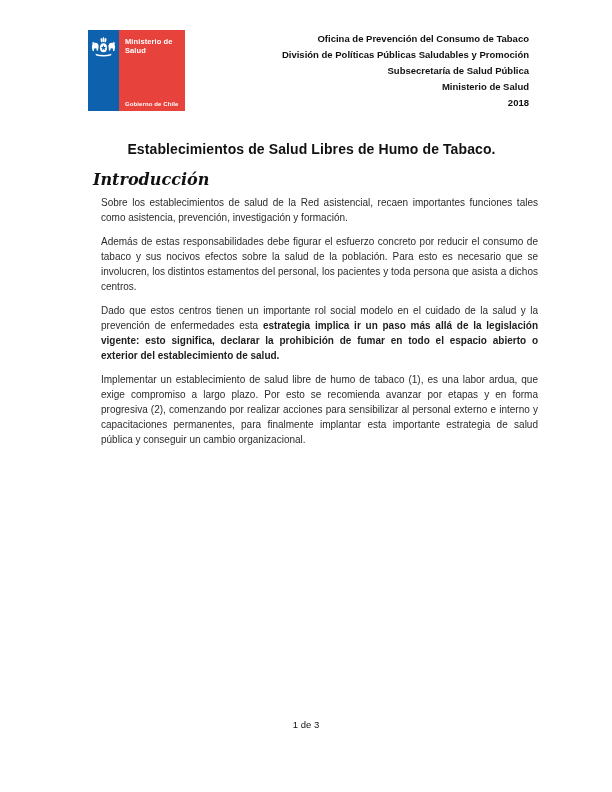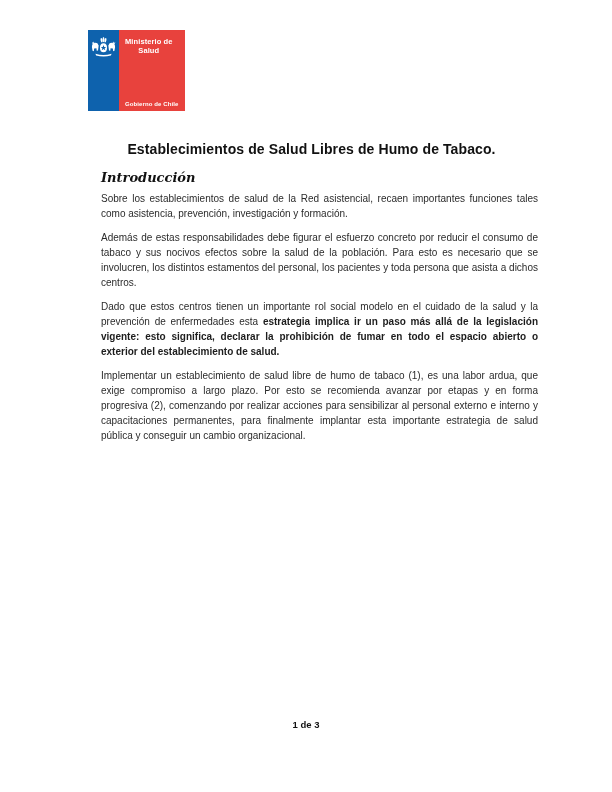--- a/index.html
+++ b/index.html
@@ -39,21 +39,20 @@
   }
   .logo-ministry {
     position: absolute;
     top: 8px;
     left: 6px;
     color: #ffffff;
     font-weight: bold;
     font-size: 7.5px;
     line-height: 8.5px;
     letter-spacing: 0.1px;
-    text-align: center;
   }
   .logo-gov {
     position: absolute;
     bottom: 4px;
     left: 6px;
     color: #ffffff;
     font-weight: bold;
     font-size: 6px;
     letter-spacing: 0.1px;
     white-space: nowrap;
@@ -87,46 +86,45 @@
   }
 
   
   .content {
     position: absolute;
     top: 170px;
     left: 85px;
     width: 453px;
   }
   .section-heading {
-    margin: 0 0 6px 16px;
+    margin: 0 0 6px 8px;
     font-family: "DejaVu Serif", "Liberation Serif", serif;
     font-style: italic;
     font-weight: bold;
-    font-size: 13px;
+    font-size: 16px;
     color: #111111;
   }
   .content p {
     margin: 0 0 9px 16px;
     font-size: 10px;
     line-height: 15px;
     text-align: justify;
     color: #2b2b2b;
   }
   .content p .b { font-weight: bold; color: #1d1d1d; }
 
   
   .page-footer {
     position: absolute;
     top: 719px;
     left: 0;
     width: 612px;
     text-align: center;
     font-size: 9.5px;
     color: #111111;
-    font-weight: bold;
   }
 </style>
 </head>
 <body>
 
 <div class="page">
 
   <div class="logo">
     <div class="logo-blue">
       <svg width="29" height="20" viewBox="0 0 90 62" aria-hidden="true">
@@ -152,20 +150,27 @@
     </div>
     <div class="logo-red">
       <div class="logo-ministry">
         <div>Ministerio de</div>
         <div>Salud</div>
       </div>
       <div class="logo-gov">Gobierno de Chile</div>
     </div>
   </div>
 
+  <div class="letterhead">
+    <div>Oficina de Prevención del Consumo de Tabaco</div>
+    <div>División de Políticas Públicas Saludables y Promoción</div>
+    <div>Subsecretaría de Salud Pública</div>
+    <div>Ministerio de Salud</div>
+    <div>2018</div>
+  </div>
 
   <h1 class="doc-title">Establecimientos de Salud Libres de Humo de Tabaco.</h1>
 
   <div class="content">
     <h2 class="section-heading">Introducción</h2>
 
     <p><span>Sobre los establecimientos de salud de la Red asistencial, recaen importantes funciones tales como asistencia, prevención, investigación y formación.</span></p>
 
     <p><span>Además de estas responsabilidades debe figurar el esfuerzo concreto por reducir el consumo de tabaco y sus nocivos efectos sobre la salud de la población. Para esto es necesario que se involucren, los distintos estamentos del personal, los pacientes y toda persona que asista a dichos centros.</span></p>
 

